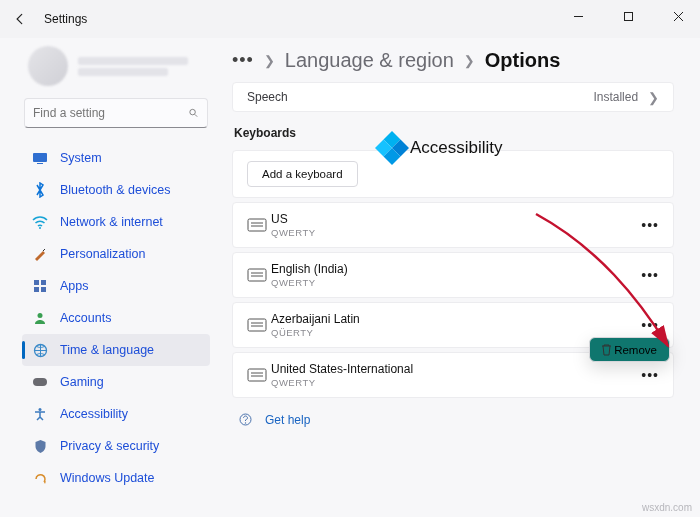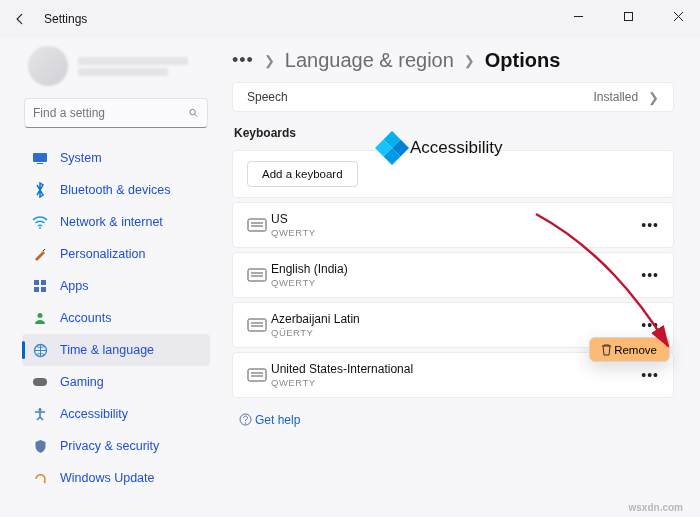--- a/index.html
+++ b/index.html
@@ -39,24 +39,24 @@
   .card { background:#fff; border:1px solid #ececef; border-radius:4px; margin-bottom: 4px; }
   .cardhead { display:flex; align-items:center; justify-content:space-between; padding: 10px 14px; }
   .cardhead .t1 { font-size:12.5px; color:#111; }
   .cardhead .t2 { font-size:10.5px; color:#7a7a80; margin-top:2px; }
   .addbtn { background:#fff; border:1px solid #d9d9de; border-radius:4px; padding: 6px 14px; font-size:11.5px; color:#111; cursor:pointer; }
   .kbdrow { display:flex; align-items:center; padding: 9px 14px; gap: 4px; }
   .kbdrow .kbicon { width:20px; height:16px; display:flex; align-items:center; justify-content:center; }
   .kbdrow .ktxt .k1 { font-size:12px; color:#111; }
   .kbdrow .ktxt .k2 { font-size:9.5px; color:#8a8a90; letter-spacing:0.5px; margin-top:1px; }
   .kbdrow .dots { margin-left:auto; font-size:14px; color:#222; letter-spacing:1px; cursor:pointer; }
-  .help { display:flex; gap:2px; align-items:center; margin-top: 14px; padding-left: 6px; }
+  .help { display:flex; gap:12px; align-items:center; margin-top: 14px; padding-left: 6px; }
   .help a { font-size:12px; color:#1964c2; text-decoration:none; }
-  .popup { position:absolute; top: 299px; right: 30px; background:#fdba74; border:1px solid #d6d6da; border-radius:6px; padding: 5px 12px 5px 10px; box-shadow: 0 6px 18px rgba(0,0,0,0.15); display:flex; align-items:center; gap:1px; font-size:11.5px; }
-  .footer-url { position:absolute; bottom:4px; right:17px; font-size:10px; color:#b7b7bc;font-weight:bold; }
+  .popup { position:absolute; top: 299px; right: 30px; background:#0f766e; border:1px solid #d6d6da; border-radius:6px; padding: 5px 12px 5px 10px; box-shadow: 0 6px 18px rgba(0,0,0,0.15); display:flex; align-items:center; gap:1px; font-size:11.5px; }
+  .footer-url { position:absolute; bottom:4px; right:8px; font-size:10px; color:#b7b7bc; }
   svg.arrow { position:absolute; top: 170px; left: 310px; pointer-events:none; }
 </style>
 </head>
 <body>
 
 <div class="titlebar">
   <div class="back">
     <svg width="14" height="14" viewBox="0 0 24 24">
         <path d="M15 4l-8 8 8 8" stroke="#222" stroke-width="2" fill="none" stroke-linecap="round"></path>
       </svg>

